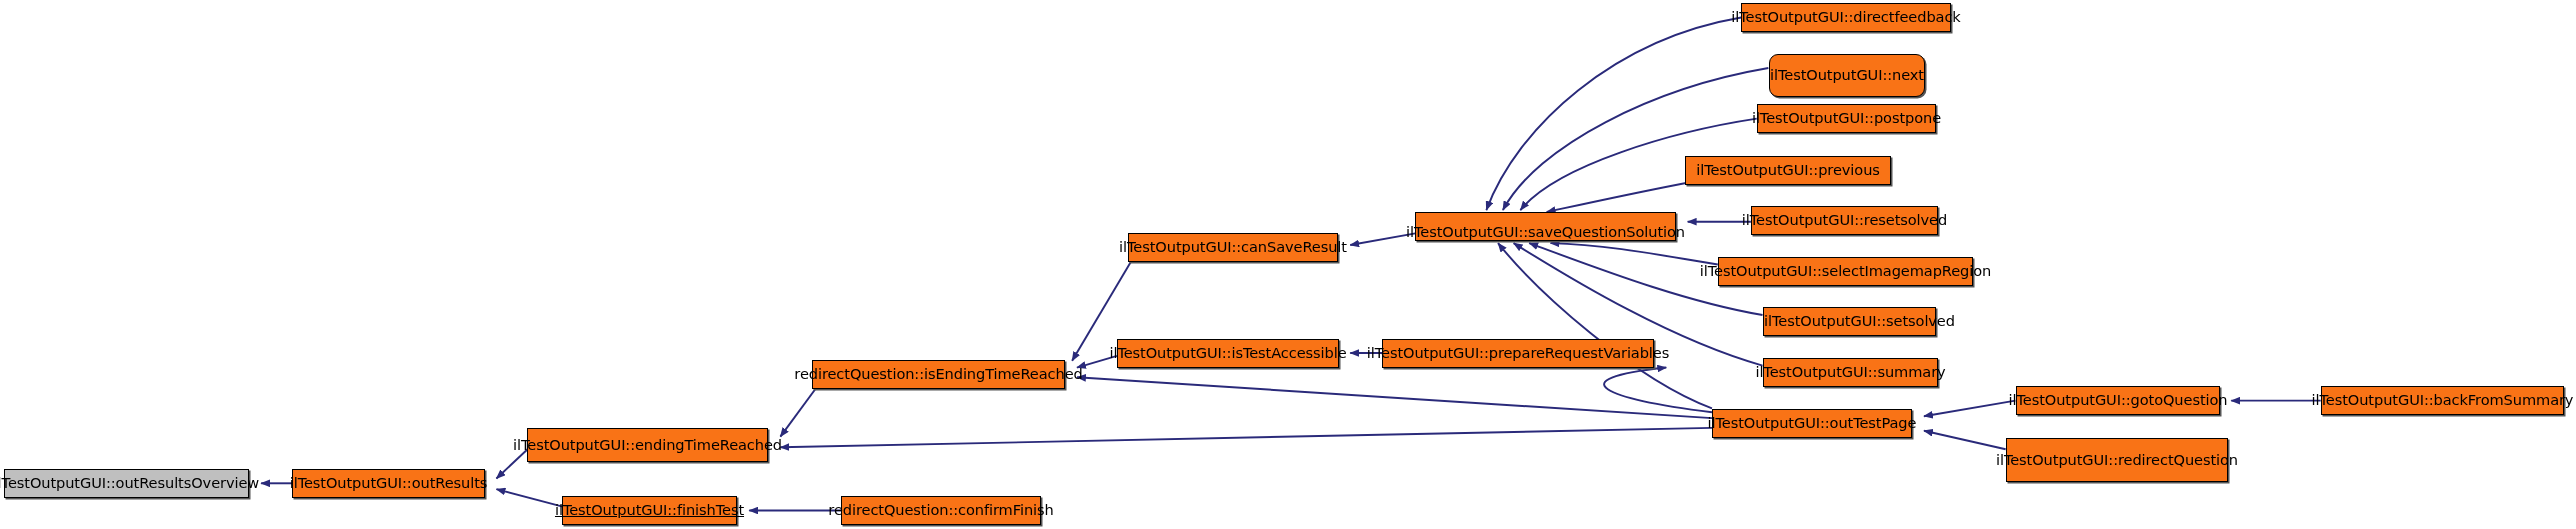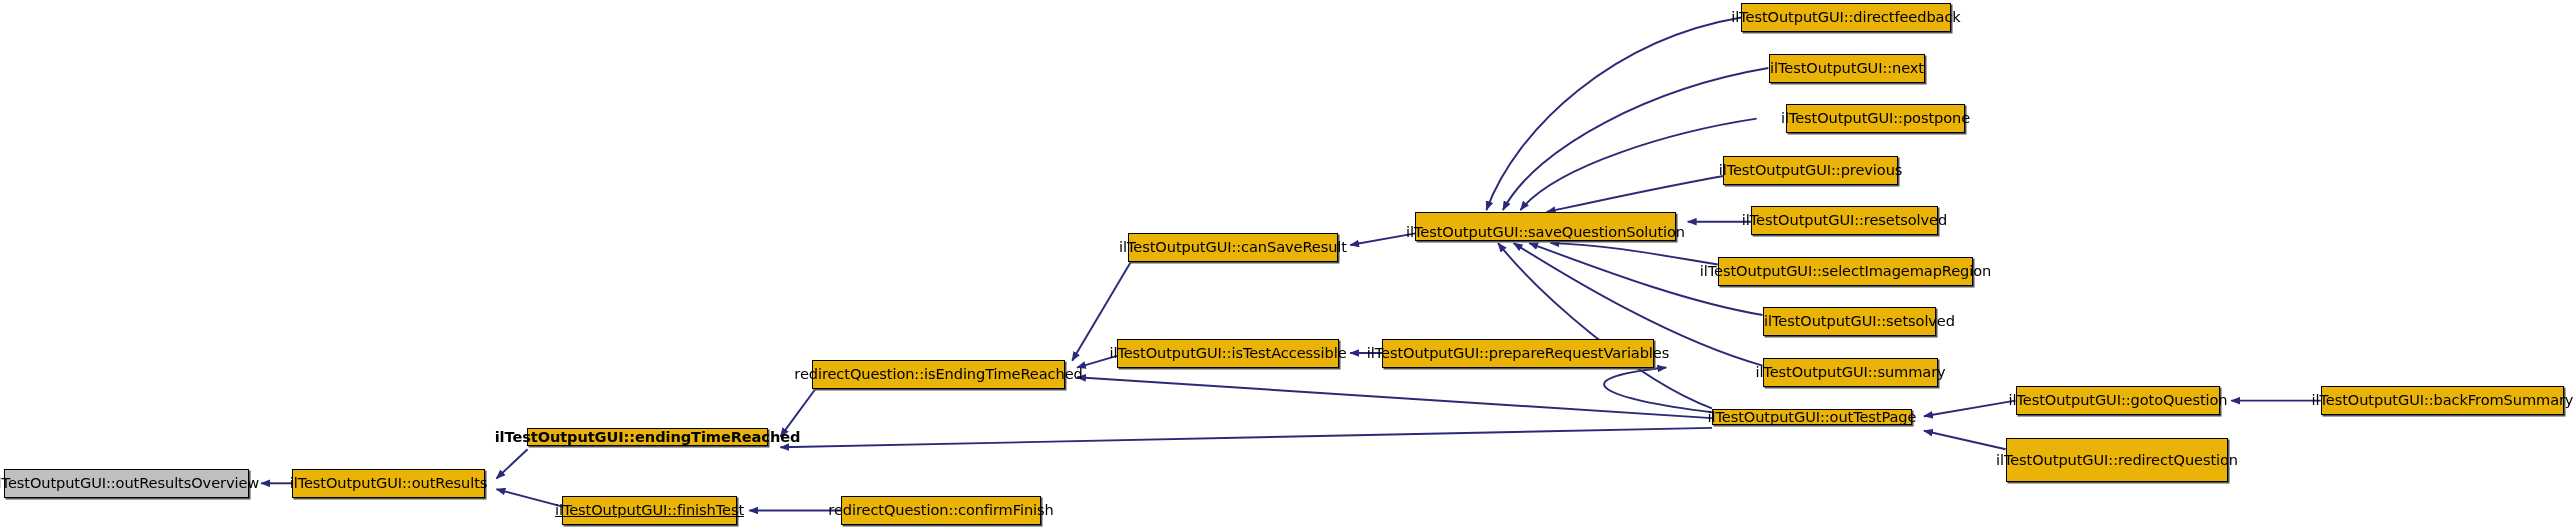--- a/index.html
+++ b/index.html
@@ -22,21 +22,21 @@
     left: 0;
     top: 0;
     width: 2576px;
     height: 529px;
     pointer-events: none;
   }
   .node {
     position: absolute;
     box-sizing: border-box;
     border: 1px solid #000000;
-    background: #eab308;
+    background: #f97316;
     color: #000000;
     font-family: "DejaVu Sans", sans-serif;
     font-size: 14.6px;
     line-height: 1;
     display: flex;
     align-items: center;
     justify-content: center;
     white-space: nowrap;
     letter-spacing: -0.1px;
     box-shadow: 1.5px 1.5px 0 0 #555555;
@@ -86,21 +86,21 @@
         <path d="M 1760,420 C 1680,390 1580,300 1540,250" marker-end="url(#arrow)"></path>
       </g>
   </svg>
   <div id="nodes">
       <div class="node highlight" style="left: 3.9px; top: 469px; width: 245px; height: 29px;">
         <span class="label">ilTestOutputGUI::outResultsOverview</span>
       </div>
       <div class="node" style="left: 292px; top: 469px; width: 193px; height: 29px;">
         <span class="label">ilTestOutputGUI::outResults</span>
       </div>
-      <div class="node" style="left: 527px; top: 428px; width: 241px; height: 18px; font-weight: bold;">
+      <div class="node" style="left: 527px; top: 428px; width: 241px; height: 34px;">
         <span class="label">ilTestOutputGUI::endingTimeReached</span>
       </div>
       <div class="node" style="left: 562px; top: 496px; width: 175px; height: 29px; text-decoration: underline;">
         <span class="label">ilTestOutputGUI::finishTest</span>
       </div>
       <div class="node" style="left: 841px; top: 496px; width: 200px; height: 29px;">
         <span class="label">redirectQuestion::confirmFinish</span>
       </div>
       <div class="node" style="left: 812px; top: 360px; width: 253px; height: 29px;">
         <span class="label">redirectQuestion::isEndingTimeReached</span>
@@ -113,42 +113,42 @@
       </div>
       <div class="node" style="left: 1128px; top: 233px; width: 210px; height: 29px; justify-content: center;">
         <span class="label">ilTestOutputGUI::canSaveResult</span>
       </div>
       <div class="node" style="left: 1415px; top: 212px; width: 261px; height: 29px; align-items: flex-end;">
         <span class="label">ilTestOutputGUI::saveQuestionSolution</span>
       </div>
       <div class="node" style="left: 1741px; top: 2.9px; width: 210px; height: 29px;">
         <span class="label">ilTestOutputGUI::directfeedback</span>
       </div>
-      <div class="node" style="left: 1769px; top: 54px; width: 156px; height: 29px;">
+      <div class="node" style="left: 1769px; top: 54px; width: 156px; height: 43px; border-radius: 9px;">
         <span class="label">ilTestOutputGUI::next</span>
       </div>
-      <div class="node" style="left: 1757px; top: 104px; width: 179px; height: 29px; margin-left: 29px;">
+      <div class="node" style="left: 1757px; top: 104px; width: 179px; height: 29px;">
         <span class="label">ilTestOutputGUI::postpone</span>
       </div>
-      <div class="node" style="left: 1723px; top: 156px; width: 175px; height: 29px;">
+      <div class="node" style="left: 1685px; top: 156px; width: 206px; height: 29px;">
         <span class="label">ilTestOutputGUI::previous</span>
       </div>
       <div class="node" style="left: 1751px; top: 206px; width: 187px; height: 29px;">
         <span class="label">ilTestOutputGUI::resetsolved</span>
       </div>
       <div class="node" style="left: 1718px; top: 257px; width: 255px; height: 29px;">
         <span class="label">ilTestOutputGUI::selectImagemapRegion</span>
       </div>
       <div class="node" style="left: 1763px; top: 307px; width: 173px; height: 29px; padding-left: 20px;">
         <span class="label">ilTestOutputGUI::setsolved</span>
       </div>
       <div class="node" style="left: 1763px; top: 358px; width: 175px; height: 29px;">
         <span class="label">ilTestOutputGUI::summary</span>
       </div>
-      <div class="node" style="left: 1712px; top: 409px; width: 200px; height: 16px; align-items: center;">
+      <div class="node" style="left: 1712px; top: 409px; width: 200px; height: 29px; align-items: center;">
         <span class="label">ilTestOutputGUI::outTestPage</span>
       </div>
       <div class="node" style="left: 2016px; top: 386px; width: 204px; height: 29px;">
         <span class="label">ilTestOutputGUI::gotoQuestion</span>
       </div>
       <div class="node" style="left: 2006px; top: 438px; width: 222px; height: 44px;">
         <span class="label">ilTestOutputGUI::redirectQuestion</span>
       </div>
       <div class="node" style="left: 2321px; top: 386px; width: 243px; height: 29px;">
         <span class="label">ilTestOutputGUI::backFromSummary</span>

